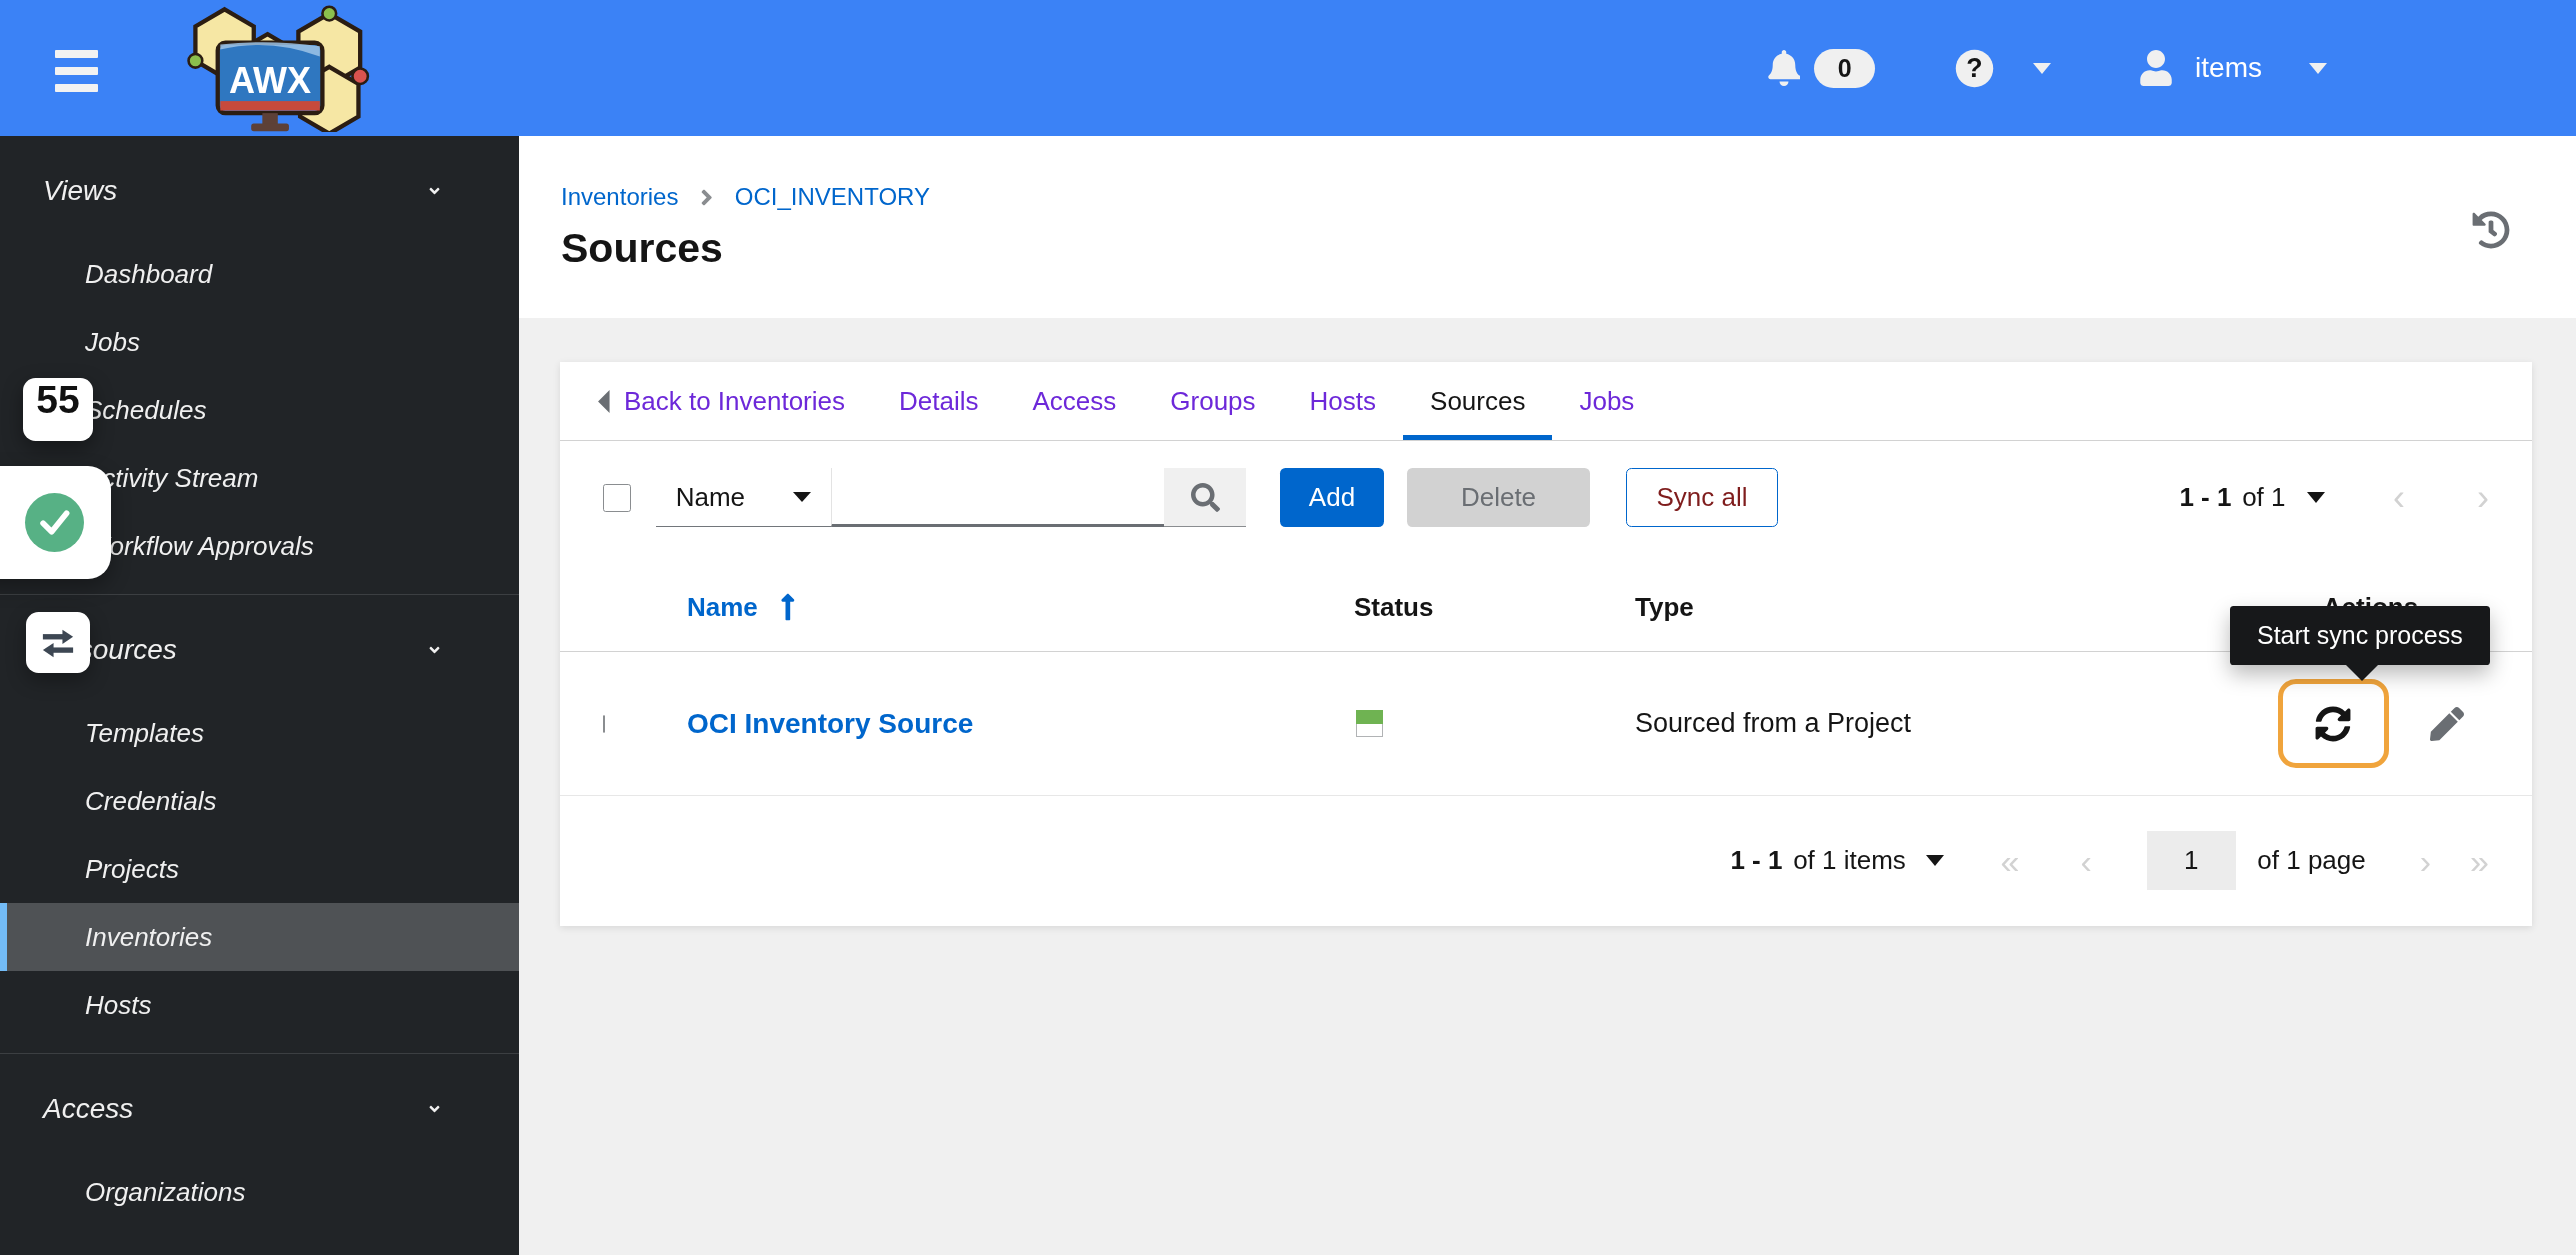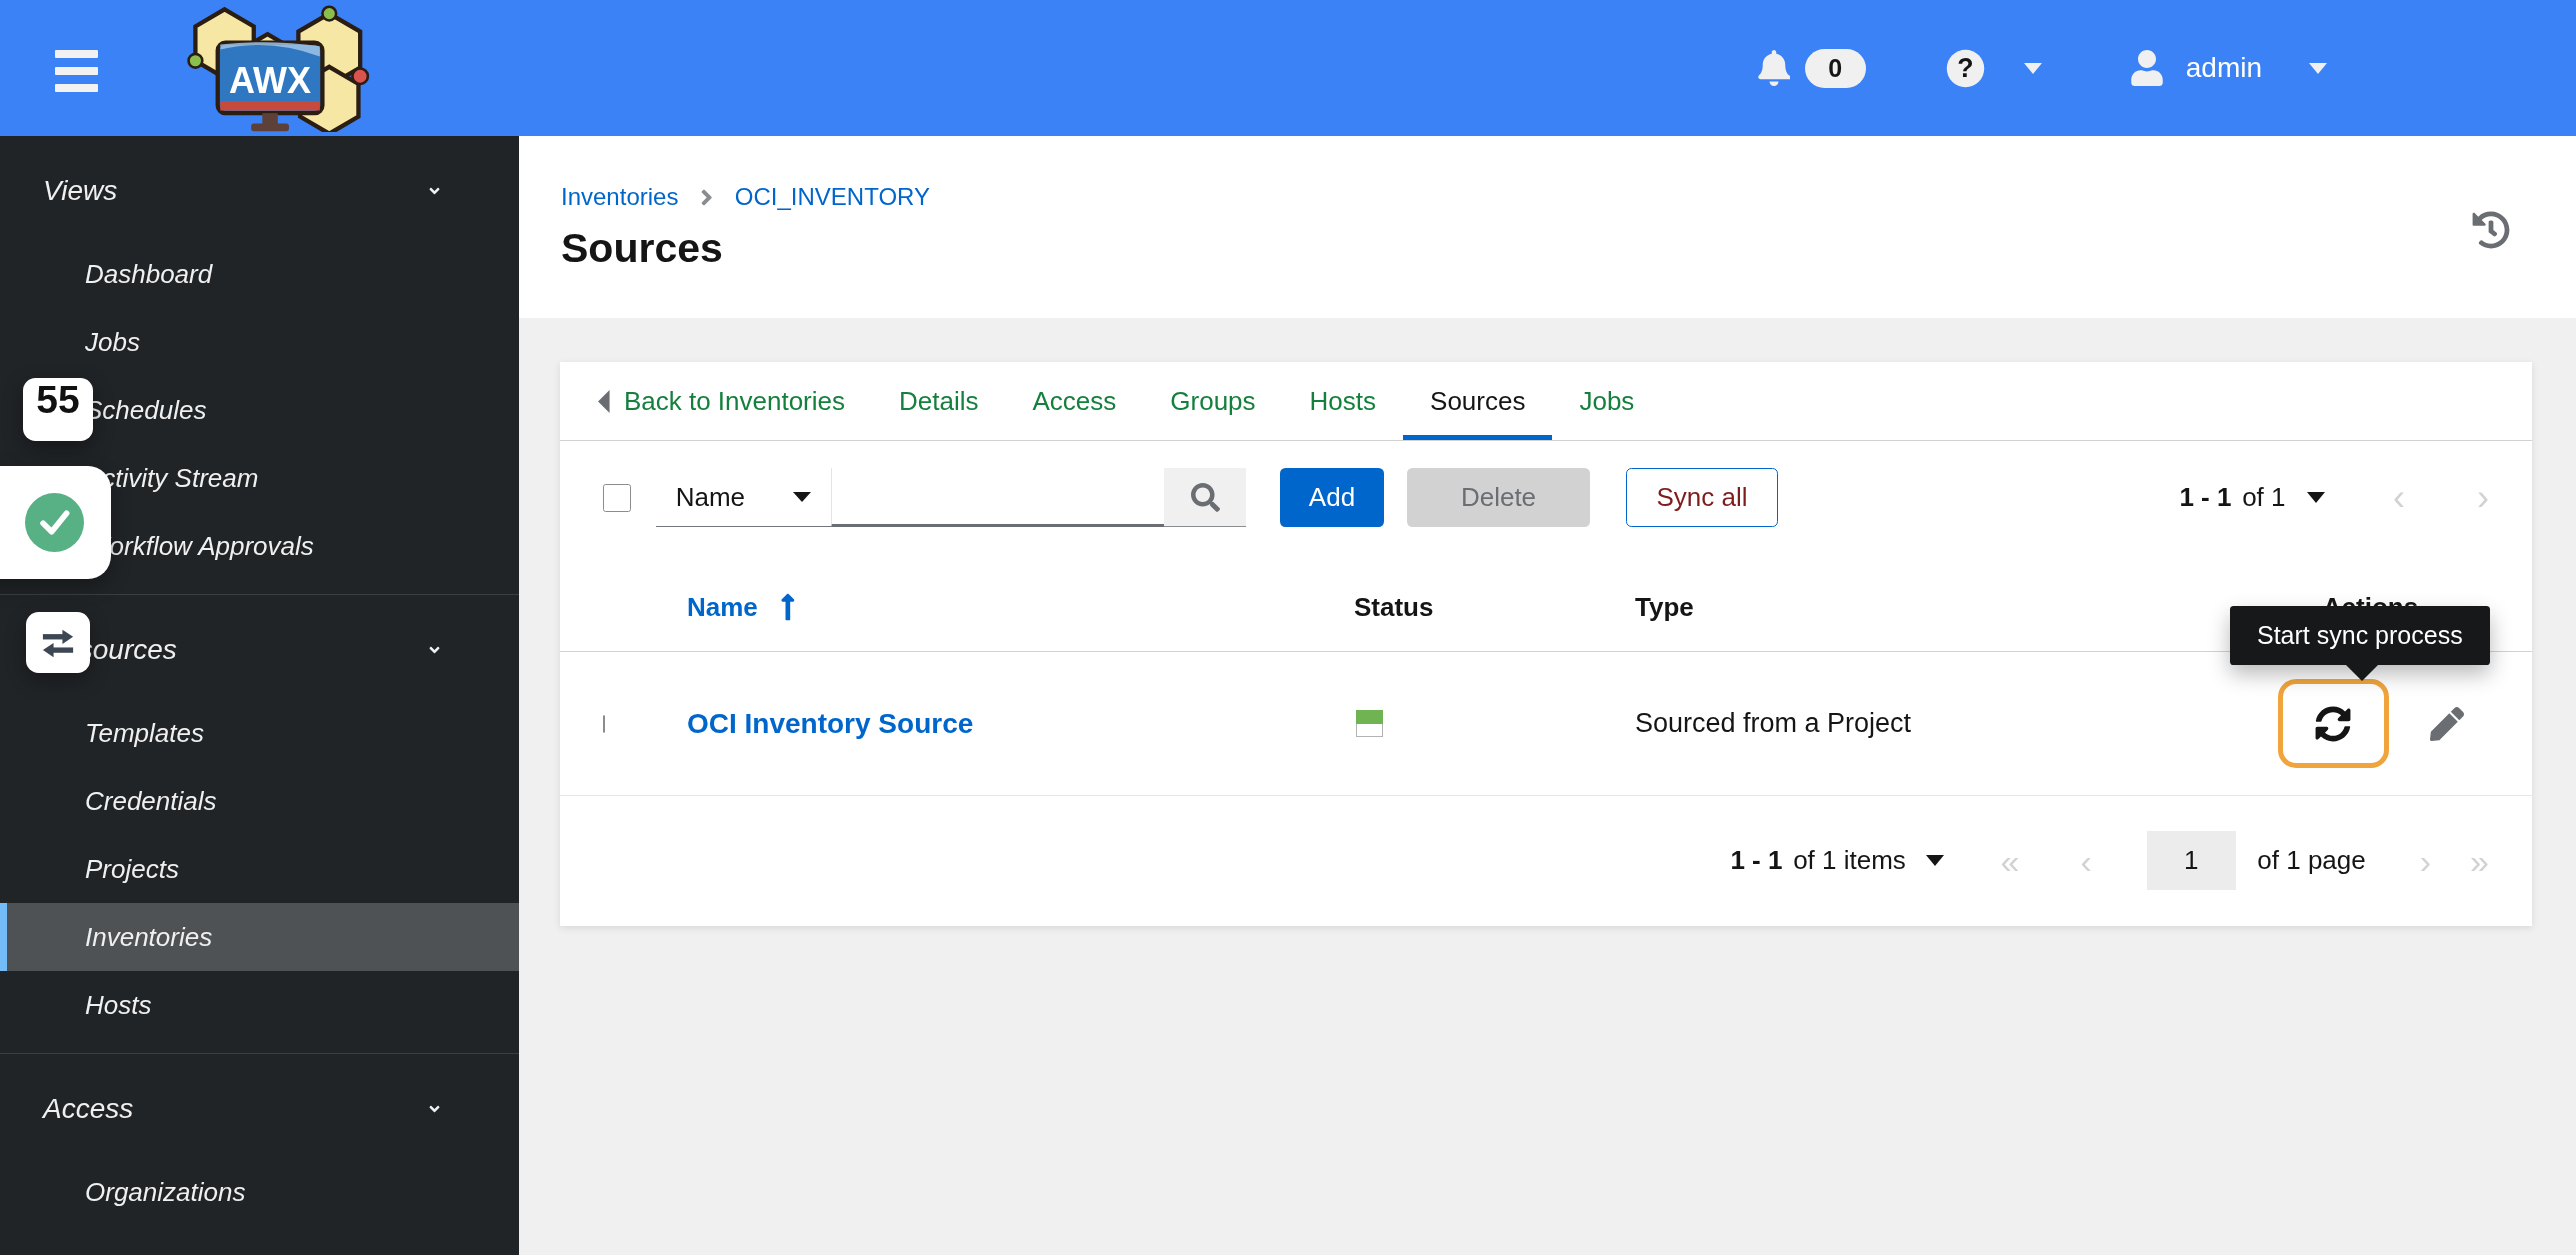--- a/index.html
+++ b/index.html
@@ -48,21 +48,21 @@
   .breadcrumb { display:flex; align-items:center; gap:21.5px; font-size:24px; }
   .crumb { color:#0066cc; cursor:pointer; }
   .page-title { margin-top:14.3px; font-size:41px; font-weight:700; color:#151515; }
   .history-btn { position:absolute; right:66px; top:75px; background:none; border:none; cursor:pointer; }
 
   
   .card { position:absolute; left:560px; top:362px; width:1972px; height:564px; background:#fff;
           box-shadow:0 1.8px 7.2px rgba(3,3,3,.10); z-index:2; }
 
   .tabs { height:79px; display:flex; align-items:center; padding-left:38px; border-bottom:0.9px solid #d2d2d2; }
-  .tab { padding:0 27px; height:100%; display:flex; align-items:center; gap:14.3px; font-size:26px; color:#15803d; position:relative; cursor:pointer; }
+  .tab { padding:0 27px; height:100%; display:flex; align-items:center; gap:14.3px; font-size:26px; color:#6d28d9; position:relative; cursor:pointer; }
   .tab.back-tab { padding-left:0; }
   .tab.active { color:#151515; }
   .tab.active::after { content:""; position:absolute; left:0; right:0; bottom:0; height:5.4px; background:#0066cc; }
 
   .toolbar { display:flex; align-items:center; padding:27px 43px 36px 43px; }
   .checkbox { width:28px; height:28px; background:#fff; border:1.8px solid #8a8d90; border-radius:2.7px; cursor:pointer; flex:none; }
   .filter { display:flex; height:59px; margin-left:25px; }
   .select { width:175px; background:#fff; border-bottom:1.8px solid #72767b; display:flex; align-items:center; justify-content:space-between;
             padding:0 19.7px; font-size:26px; color:#151515; cursor:pointer; }
   .select .sel-caret { width:0; height:0; border-left:9px solid transparent; border-right:9px solid transparent; border-top:10.7px solid #151515; }
@@ -156,21 +156,21 @@
         <svg width="41" height="41" viewBox="0 0 46 46">
           <circle cx="23" cy="23" r="21" fill="#f0f0f0"></circle>
           <text x="23" y="33" text-anchor="middle" font-size="30" font-weight="700" fill="#151515" font-family="Liberation Sans, sans-serif">?</text>
         </svg>
         <span class="caret-down"></span>
       </div>
       <div class="user-group">
         <svg width="32" height="36" viewBox="0 0 448 512">
             <path fill="#f0f0f0" d="M224 256c70.7 0 128-57.3 128-128S294.7 0 224 0 96 57.3 96 128s57.3 128 128 128zm89.6 32h-16.7c-22.2 10.2-46.9 16-72.9 16s-50.6-5.8-72.9-16h-16.7C60.2 288 0 348.2 0 422.4V464c0 26.5 21.5 48 48 48h352c26.5 0 48-21.5 48-48v-41.6c0-74.2-60.2-134.4-134.4-134.4z"></path>
           </svg>
-        <span class="username">admin</span>
+        <span class="username">items</span>
         <span class="caret-down"></span>
       </div>
     </div>
   </header>
 
   <aside class="sidebar">
     <div class="nav-group">
       <div class="group-head">
         <span>Views</span>
         <svg width="25" height="16" viewBox="0 0 320 512">

